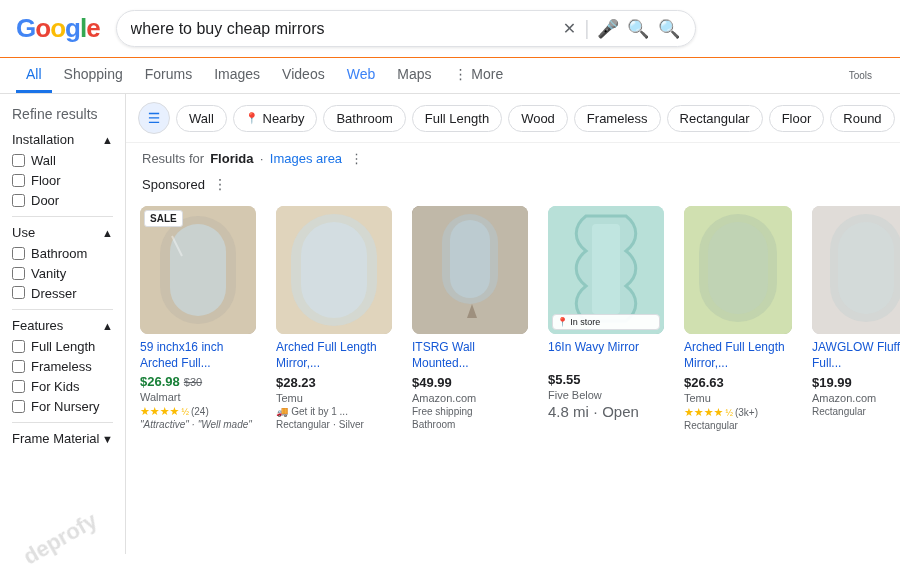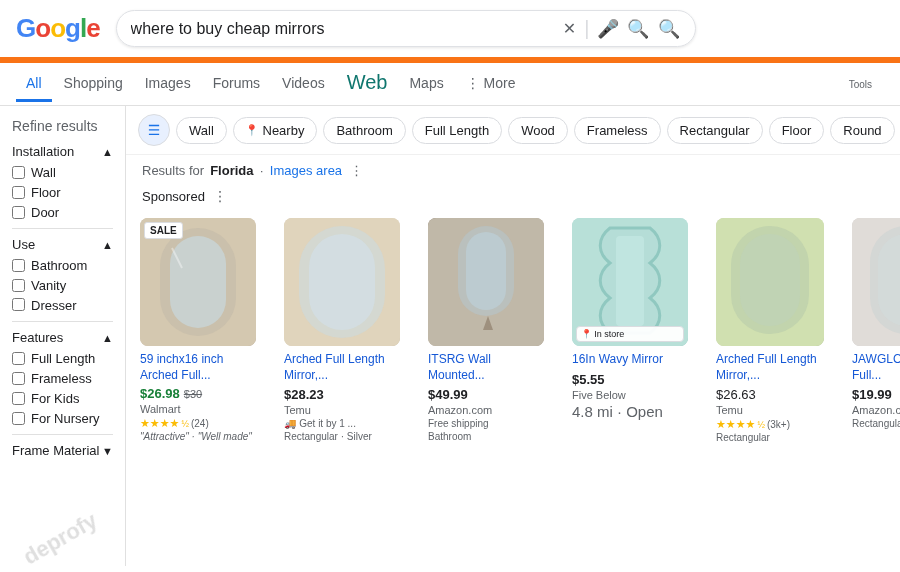--- a/index.html
+++ b/index.html
@@ -1,41 +1,41 @@
 <!DOCTYPE html>
 <html><head>
   <meta charset="utf-8">
   <style>
     * { box-sizing: border-box; margin: 0; padding: 0; }
     body { font-family: Arial, sans-serif; background: #fff; width: 900px; height: 572px; overflow: hidden; font-size: 14px; color: #202124; }
   </style>
 </head>
 <body>
 
-<div style="display:flex; align-items:center; padding:10px 16px; gap:16px; border-bottom:6px solid #f97316;">
+<div style="display:flex; align-items:center; padding:10px 16px; gap:16px; border-bottom:1px solid #f97316;">
   <div style="font-size:26px; font-weight:bold; letter-spacing:-1px; flex-shrink:0;">
     <span style="color:#4285F4">G</span><span style="color:#EA4335">o</span><span style="color:#FBBC05">o</span><span style="color:#4285F4">g</span><span style="color:#34A853">l</span><span style="color:#EA4335">e</span>
   </div>
   <div style="display:flex; align-items:center; border:1px solid #dfe1e5; border-radius:24px; padding:6px 14px; flex:1; max-width:580px; gap:8px; box-shadow:0 1px 3px rgba(0,0,0,0.1);">
     <input type="text" value="where to buy cheap mirrors" style="border: none; outline: none; font-size: 16px; flex: 1 1 0%; color: rgb(32, 33, 36);">
     <span style="color:#5f6368; cursor:pointer; font-size:16px;">✕</span>
     <span style="color:#dadce0; font-size:20px;">|</span>
     <span style="cursor:pointer; font-size:18px;">🎤</span>
     <span style="cursor:pointer; font-size:18px;">🔍</span>
     <span style="cursor:pointer; color:#4285F4; font-size:18px;">🔍</span>
   </div>
 </div>
 
 <div style="display:flex; align-items:center; padding:0 16px; border-bottom:1px solid #e0e0e0; gap:2px;">
   <div style="padding:8px 10px; color:#1a73e8; font-size:14px; cursor:pointer; border-bottom:3px solid #1a73e8; font-weight:500;">All</div>
   <div style="padding:8px 10px; color:#5f6368; font-size:14px; cursor:pointer; border-bottom:3px solid transparent;">Shopping</div>
+  <div style="padding:8px 10px; color:#5f6368; font-size:14px; cursor:pointer; border-bottom:3px solid transparent;">Forums</div>
   <div style="padding:8px 10px; color:#5f6368; font-size:14px; cursor:pointer; border-bottom:3px solid transparent;">Images</div>
-  <div style="padding:8px 10px; color:#5f6368; font-size:14px; cursor:pointer; border-bottom:3px solid transparent;">Forums</div>
   <div style="padding:8px 10px; color:#5f6368; font-size:14px; cursor:pointer; border-bottom:3px solid transparent;">Videos</div>
-  <div style="padding:8px 10px; color:#0f766e; font-size:20px; cursor:pointer; border-bottom:3px solid transparent;">Web</div>
+  <div style="padding:8px 10px; color:#3b82f6; font-size:14px; cursor:pointer; border-bottom:3px solid transparent;">Web</div>
   <div style="padding:8px 10px; color:#5f6368; font-size:14px; cursor:pointer; border-bottom:3px solid transparent;">Maps</div>
   <div style="padding:8px 10px; color:#5f6368; font-size:14px; cursor:pointer; border-bottom:3px solid transparent; display:flex; align-items:center; gap:2px;">⋮ More</div>
   <div style="margin-left:auto; padding:8px 12px; color:#5f6368; font-size:10px; cursor:pointer;">Tools</div>
 </div>
 
 <div style="display:flex; height:calc(572px - 112px);">
 
   <div style="width:126px; padding:12px 12px; border-right:1px solid #e0e0e0; overflow-y:auto; flex-shrink:0;">
     <div style="font-size:14px; color:#5f6368; margin-bottom:10px; font-weight:500;">Refine results</div>
 
@@ -102,21 +102,21 @@
       Results for <strong style="color:#202124; margin:0 2px;">Florida</strong> ·
       <a href="#" style="color:#1a73e8; text-decoration:none; margin-left:2px;">Images area</a>
       <span style="color:#5f6368; cursor:pointer; margin-left:4px;">⋮</span>
     </div>
 
     <div style="padding:2px 16px 8px; display:flex; align-items:center; gap:8px;">
       <span style="font-size:13px; color:#202124; font-weight:500;">Sponsored</span>
       <span style="color:#5f6368; cursor:pointer;">⋮</span>
     </div>
 
-    <div style="display:flex; gap:16px; overflow-x:hidden; padding:0 8px;">
+    <div style="display:flex; gap:8px; overflow-x:hidden; padding:0 8px;">
 
       <div style="width:128px; min-width:128px; padding:6px; cursor:pointer; border-radius:8px;">
         <div style="width:116px; height:128px; border-radius:8px; overflow:hidden; background:linear-gradient(160deg,#c8b9a2,#e8ddd0,#b0a090); position:relative; margin-bottom:6px;">
 
           <svg viewBox="0 0 116 128" width="116" height="128" style="position:absolute;top:0;left:0;">
             <rect x="0" y="0" width="116" height="128" fill="#d4c8b0"></rect>
             <rect x="20" y="10" width="76" height="108" rx="38" fill="#c0b8a8" opacity="0.5"></rect>
             <rect x="30" y="18" width="56" height="92" rx="28" fill="rgba(200,220,230,0.6)"></rect>
             <line x1="32" y1="30" x2="42" y2="50" stroke="rgba(255,255,255,0.4)" stroke-width="2"></line>
           </svg>
@@ -176,39 +176,39 @@
           <svg viewBox="0 0 116 128" width="116" height="128" style="position:absolute;top:0;left:0;">
             <rect width="116" height="128" fill="#b8e0d8"></rect>
 
             <path d="M 38 10 C 25 20, 25 35, 38 45 C 25 55, 25 70, 38 80 C 25 90, 25 105, 38 115 L 78 115 C 91 105, 91 90, 78 80 C 91 70, 91 55, 78 45 C 91 35, 91 20, 78 10 Z" fill="rgba(180,220,215,0.7)" stroke="#90c8c0" stroke-width="3"></path>
             <rect x="44" y="18" width="28" height="90" rx="4" fill="rgba(200,235,230,0.6)"></rect>
           </svg>
           <div style="position:absolute;bottom:4px;left:4px;right:4px;background:rgba(255,255,255,0.95);border:1px solid #dadce0;font-size:9px;padding:2px 4px;border-radius:4px;display:flex;align-items:center;gap:2px;">
             <span style="color:#1a73e8;">📍</span> In store
           </div>
         </div>
-        <div style="font-size:12px;color:#1558d6;margin-bottom:3px;line-height:1.3;">16In Wavy Mirror</div>
+        <div style="font-size:12px;color:#1558d6;margin-bottom:15px;line-height:1.3;">16In Wavy Mirror</div>
         <div style="margin-bottom:2px;">
           <span style="font-size:13px;font-weight:600;color:#202124;">$5.55</span>
         </div>
         <div style="font-size:11px;color:#5f6368;margin-bottom:2px;">Five Below</div>
         <div style="font-size:15px;color:#5f6368;">4.8 mi · Open</div>
       </div>
 
       <div style="width:120px; min-width:120px; padding:6px; cursor:pointer; border-radius:8px;">
         <div style="width:108px; height:128px; border-radius:8px; overflow:hidden; background:linear-gradient(160deg,#c4d0a8,#e8f0d0,#a4b888); position:relative; margin-bottom:6px;">
           <svg viewBox="0 0 108 128" width="108" height="128" style="position:absolute;top:0;left:0;">
             <rect width="108" height="128" fill="#d0e0b0"></rect>
             <rect x="15" y="8" width="78" height="108" rx="39" fill="rgba(180,200,170,0.5)"></rect>
             <rect x="24" y="16" width="60" height="92" rx="30" fill="rgba(190,210,185,0.6)"></rect>
           </svg>
         </div>
         <div style="font-size:12px;color:#1558d6;margin-bottom:3px;line-height:1.3;">Arched Full Length Mirror,...</div>
         <div style="margin-bottom:2px;">
-          <span style="font-size:13px;font-weight:400;color:#202124;">$26.63</span>
+          <span style="font-size:13px;font-weight:700;color:#202124;">$26.63</span>
         </div>
         <div style="font-size:11px;color:#5f6368;margin-bottom:2px;">Temu</div>
         <div style="display:flex;align-items:center;gap:2px;margin-bottom:1px;">
           <span style="color:#fbbc05;font-size:11px;">★★★★</span>
             <span style="color:#fbbc05;font-size:9px;">½</span>
           <span style="font-size:10px;color:#5f6368;">(3k+)</span>
         </div>
         <div style="font-size:10px;color:#5f6368;">Rectangular</div>
       </div>
 

